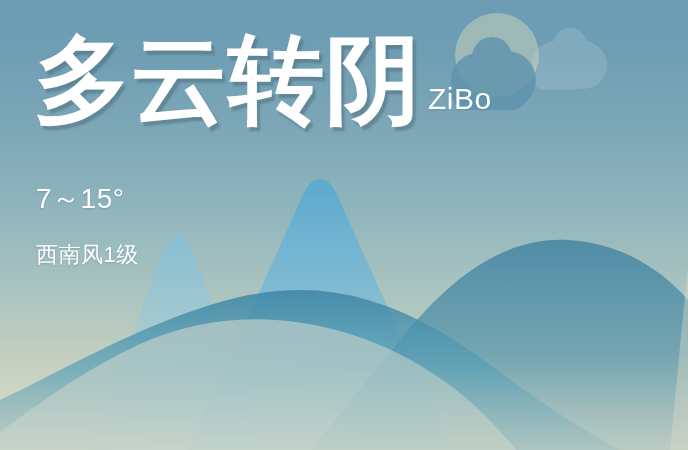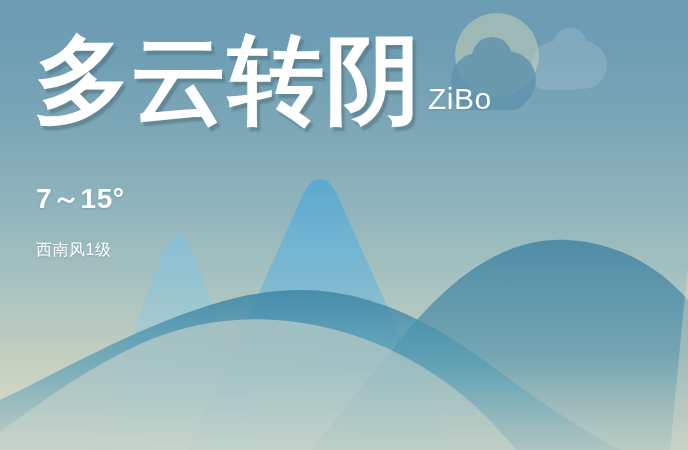--- a/index.html
+++ b/index.html
@@ -82,31 +82,31 @@
     white-space: nowrap;
     text-shadow: 0 1px 2px rgba(70,95,105,0.25);
   }
 
   #temperature-range {
     position: absolute;
     left: 36px;
     top: 180px;
     font-size: 28px;
     color: #ffffff;
-    font-weight: 700;
+    font-weight: 400;
     letter-spacing: 0.5px;
     white-space: nowrap;
     text-shadow: 0 1px 2px rgba(70,95,105,0.28);
   }
 
   #wind-info {
     position: absolute;
     left: 36px;
     top: 240px;
-    font-size: 16px;
+    font-size: 22px;
     color: #ffffff;
     font-weight: 400;
     letter-spacing: 0.5px;
     white-space: nowrap;
     text-shadow: 0 1px 2px rgba(70,95,105,0.28);
   }
 </style>
 </head>
 <body>
 

